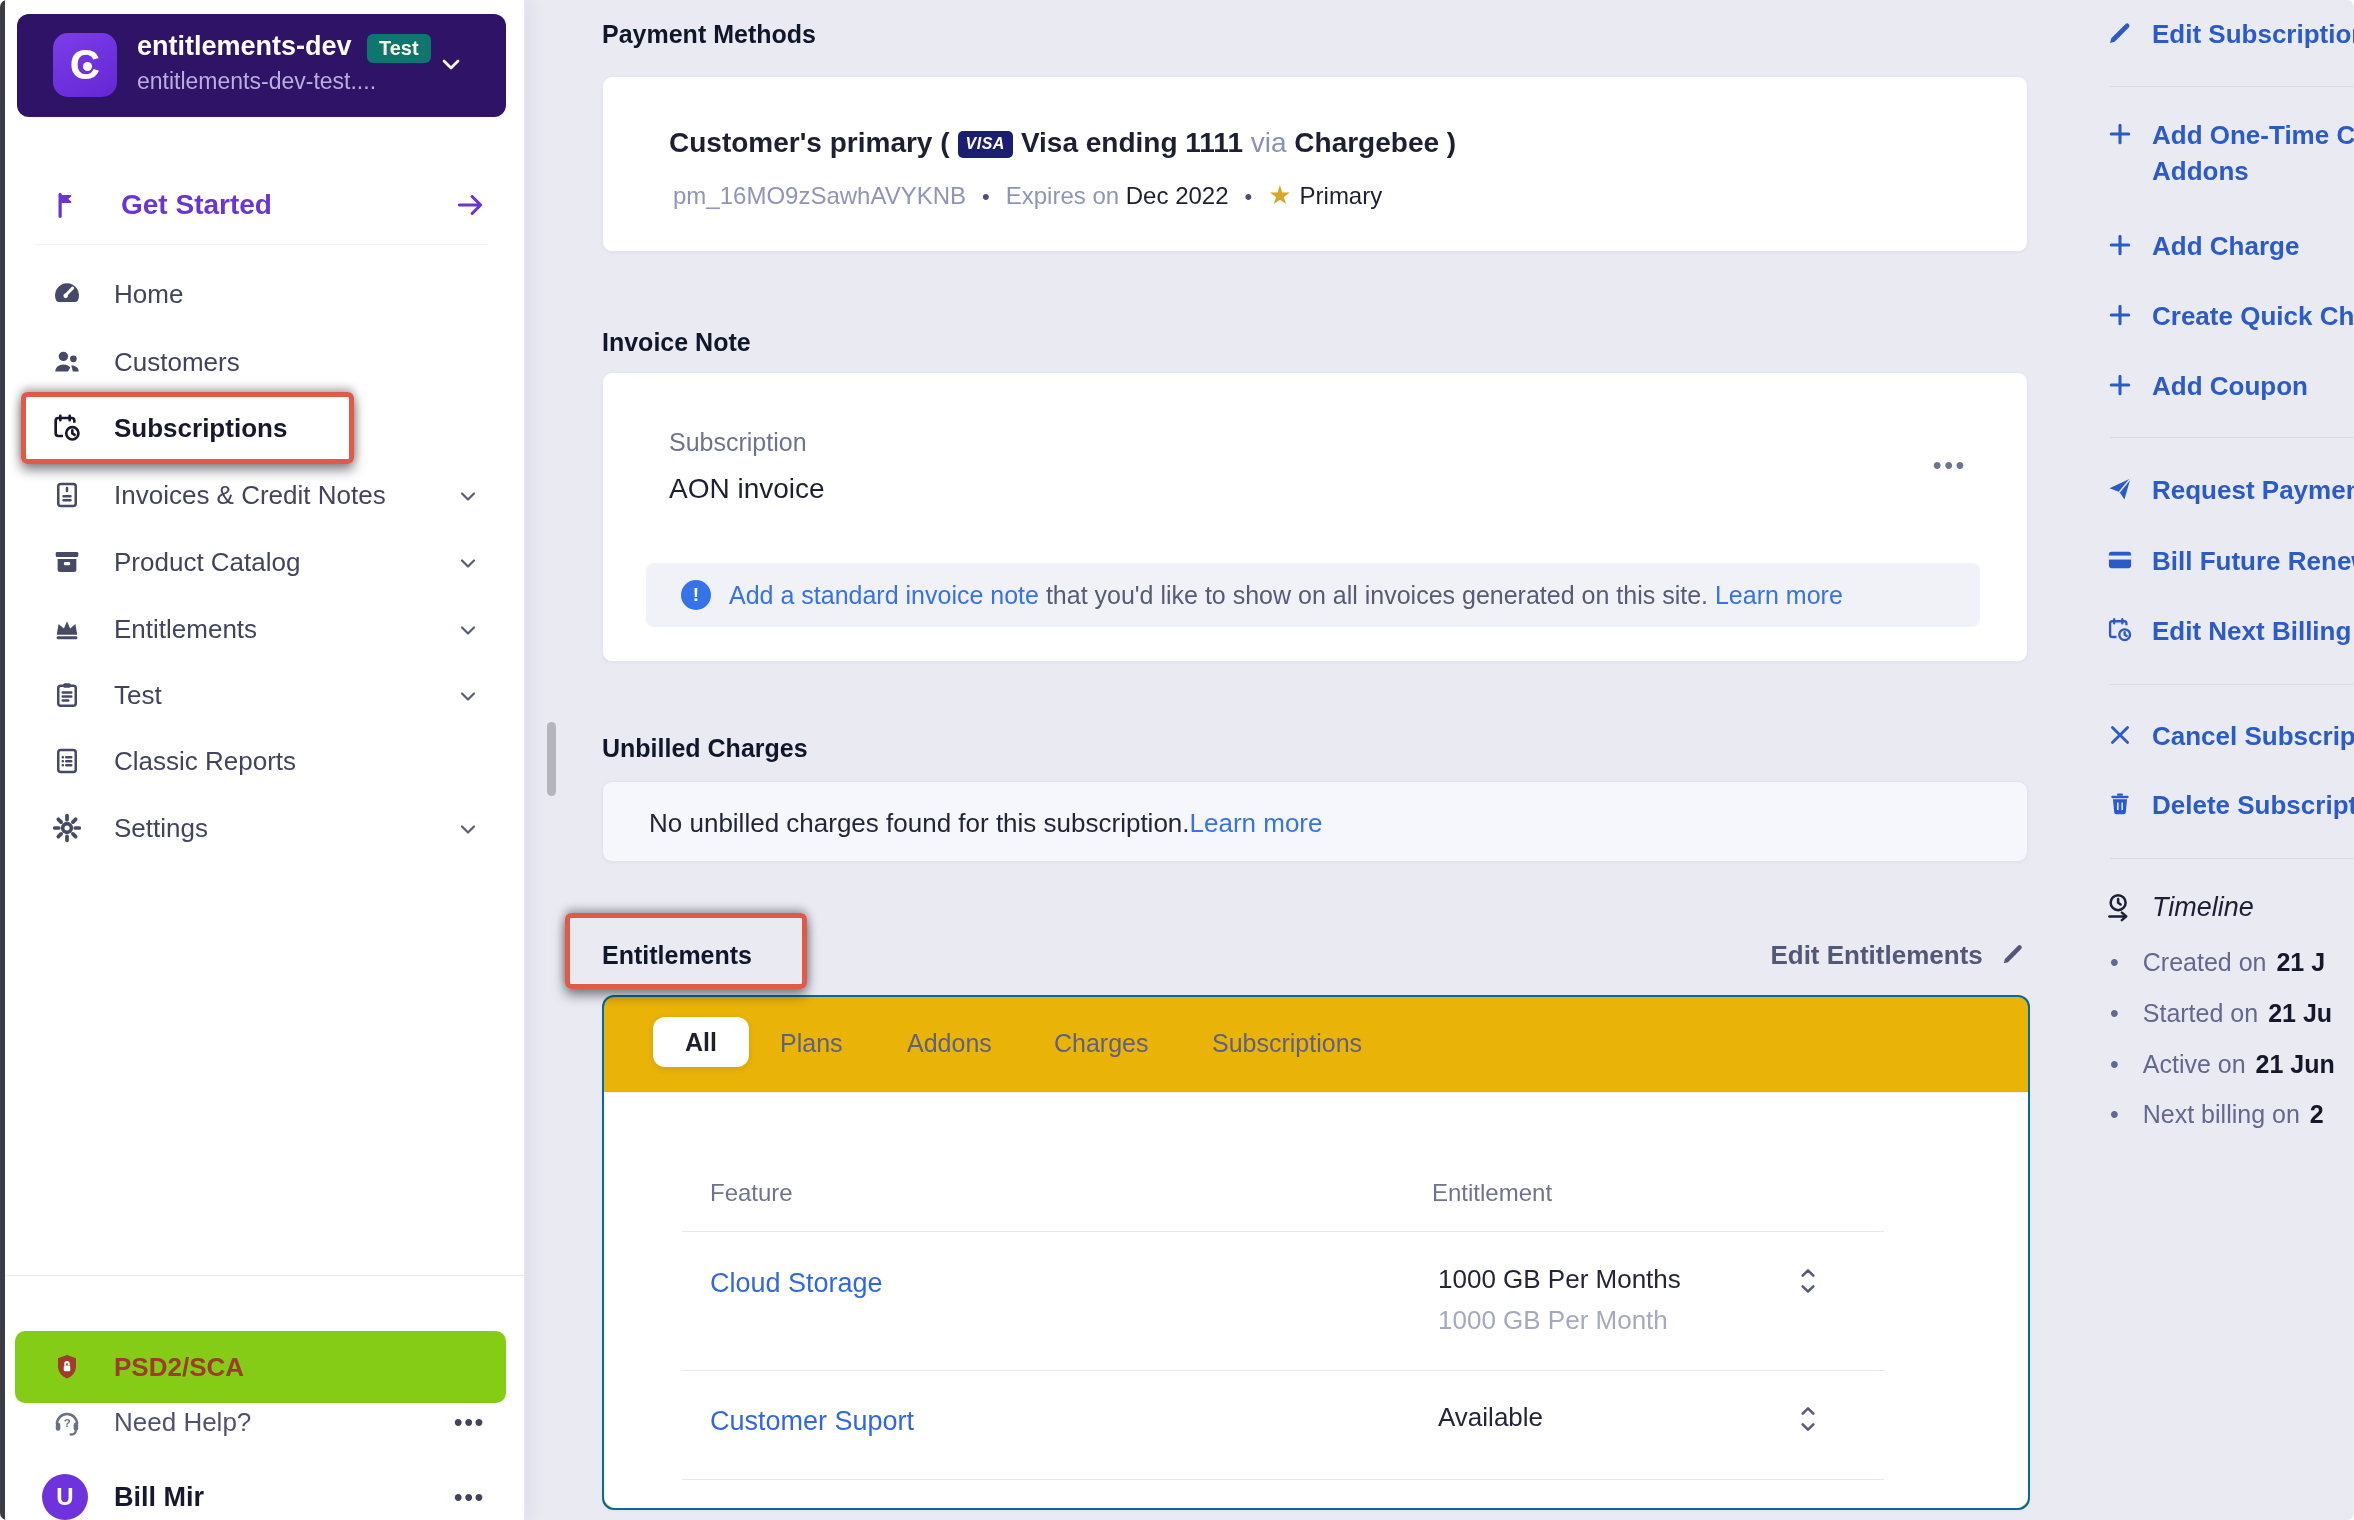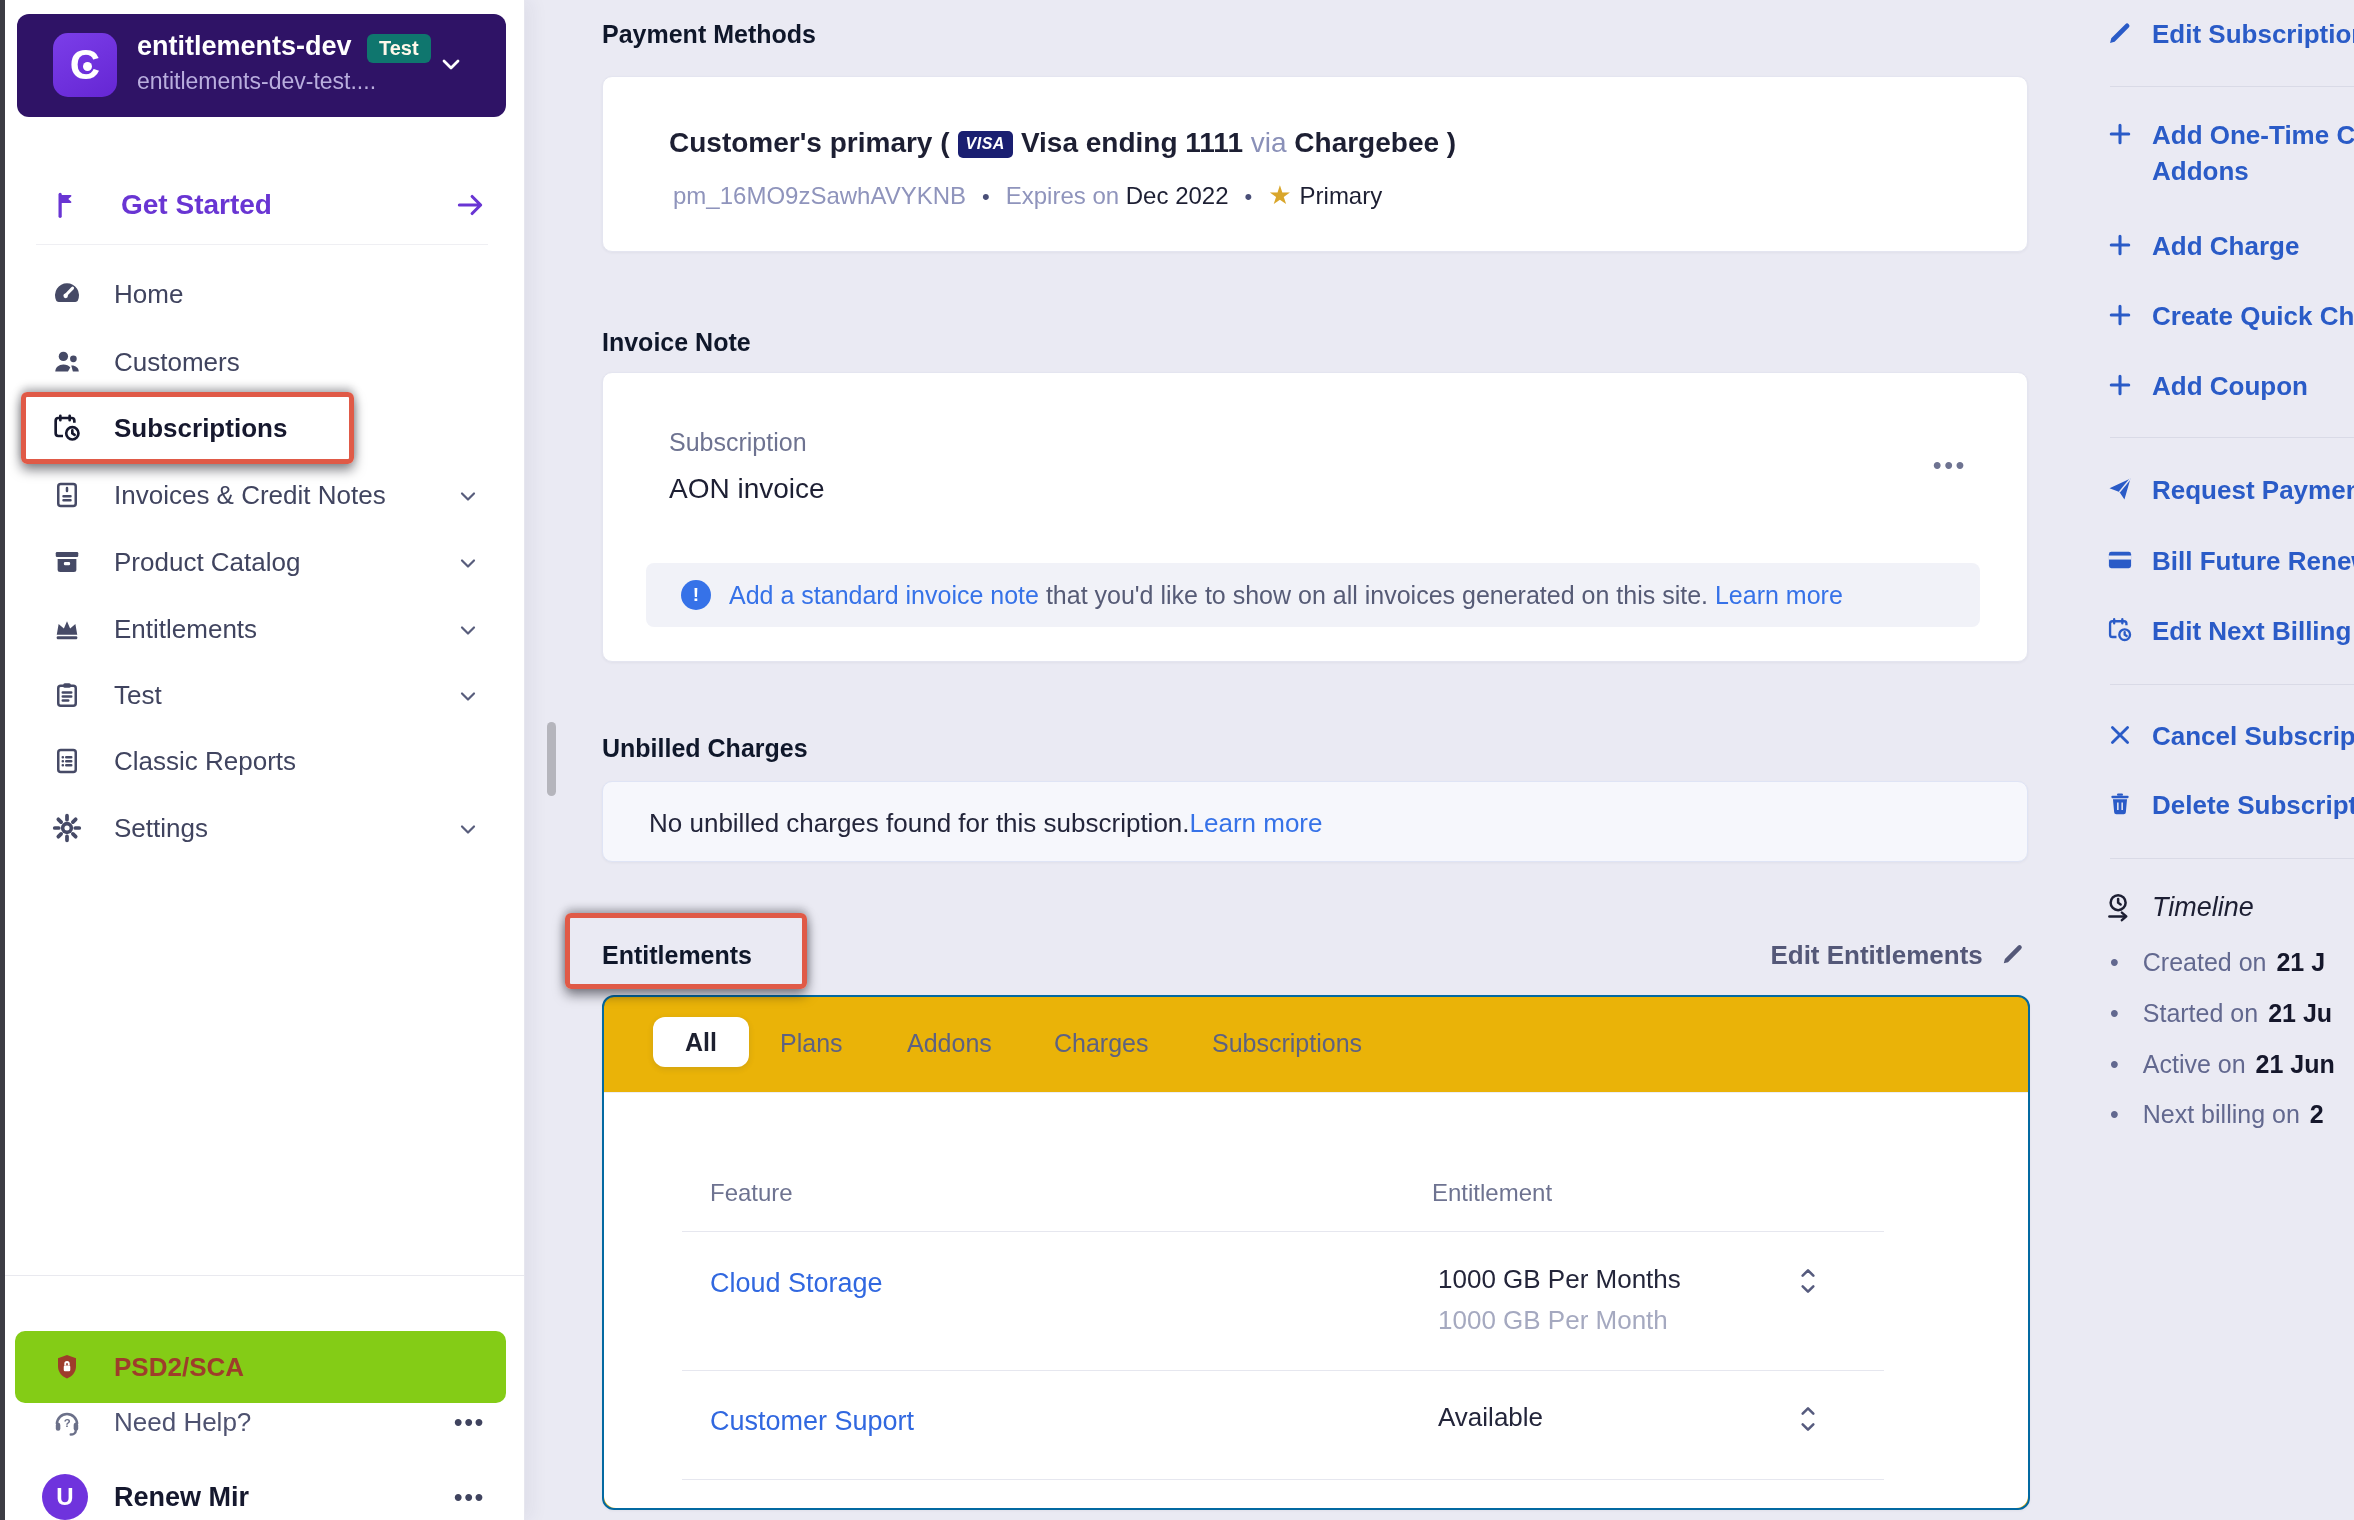--- a/index.html
+++ b/index.html
@@ -1,17 +1,17 @@
 <!DOCTYPE html>
 <html><head>
 <meta charset="utf-8">
 <style>
   html,body{margin:0;padding:0;}
   body{font-family:"Liberation Sans",sans-serif;}
-  .screen{position:relative;width:2354px;height:1520px;overflow:hidden;background:#EAEAF3;}
+  .screen{position:relative;width:2354px;height:1520px;overflow:hidden;background:#EAEAF3;border-radius:7px;}
   .edge{position:absolute;left:0;top:0;width:5px;height:100%;background:#3C3C44;z-index:60;}
 
   
   .sidebar{position:absolute;left:0;top:0;width:524px;height:1520px;background:#FFFFFF;
            border-right:1px solid #E6E6EE;box-shadow:8px 0 16px rgba(40,40,70,.05);z-index:5;}
   .org-card{position:absolute;left:17px;top:14px;width:489px;height:103px;background:#2F1366;border-radius:12px;}
   .org-tile{position:absolute;left:36px;top:19px;width:64px;height:64px;border-radius:15px;
             background:linear-gradient(150deg,#7B3EE9,#6526D3);display:flex;align-items:center;justify-content:center;}
   .org-tile .c{color:#fff;font-size:42px;font-weight:bold;line-height:1;}
   .org-tile .dot{position:absolute;left:30px;top:29px;width:9px;height:9px;border-radius:50%;background:#fff;}
@@ -293,21 +293,21 @@
             <path d="M18.6 18.6c0 1.8-1.8 2.8-3.8 2.8" fill="none" stroke="#6B7089" stroke-width="1.8" stroke-linecap="round"></path>
             <text x="9.6" y="15.8" font-size="8.5" font-weight="bold" fill="#6B7089">?</text>
           </svg>
       </span>
       <span class="help-label">Need Help?</span>
       <span class="row-ellipsis">•••</span>
     </div>
 
     <div class="user-row">
       <span class="avatar">U</span>
-      <span class="user-label">Renew Mir</span>
+      <span class="user-label">Bill Mir</span>
       <span class="row-ellipsis">•••</span>
     </div>
   </div>
 
   <div class="scroll-thumb"></div>
 
   <div class="section-title" style="top:20px;">Payment Methods</div>
 
   <div class="card" style="top:76px;height:174px;">
     <div class="pay-line">

